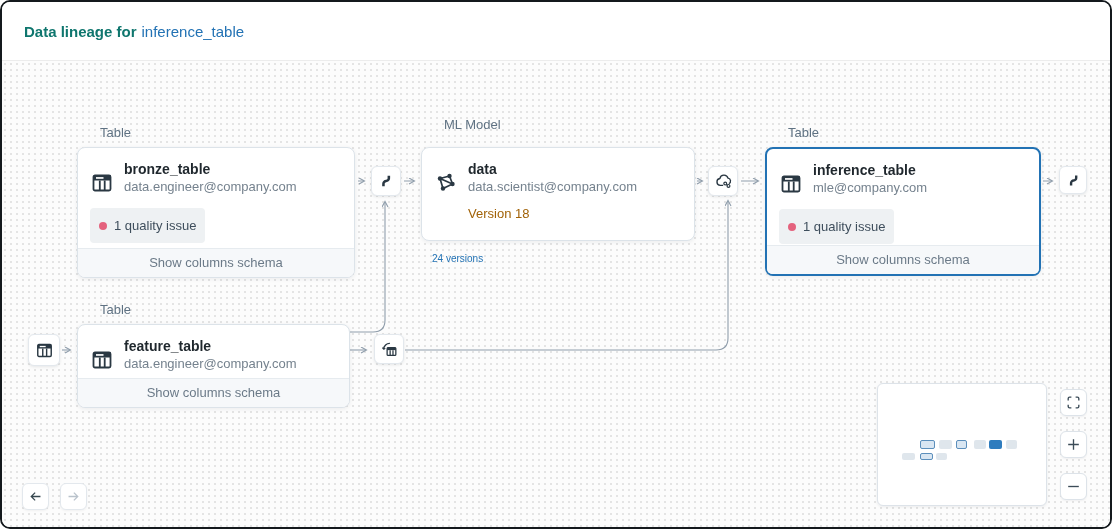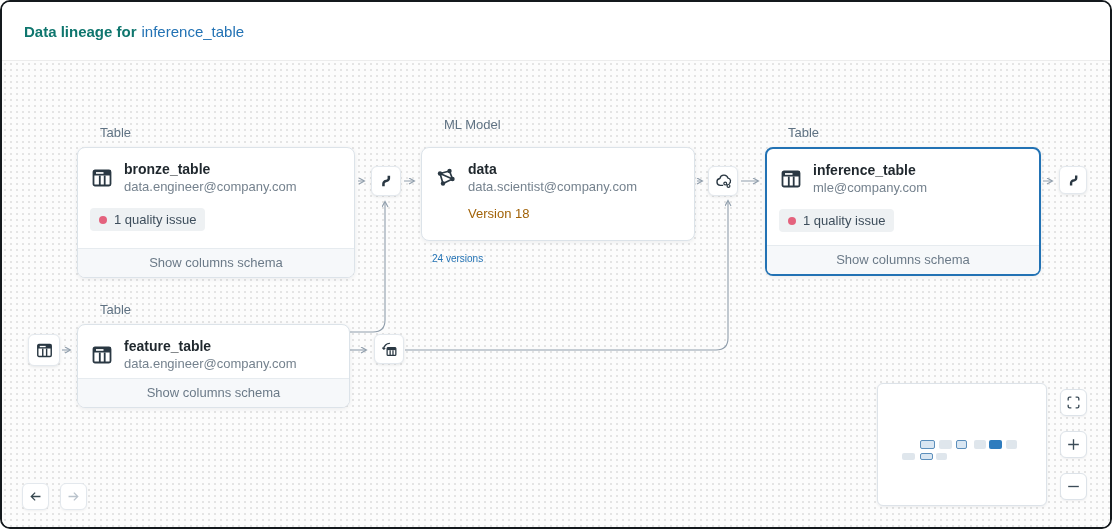--- a/index.html
+++ b/index.html
@@ -8,25 +8,25 @@
   .app-header .prefix{font-weight:700;color:#0f766e;}
   .app-header .link{color:#2272B4;margin-left:5px;cursor:pointer;}
   .canvas{position:relative;height:466px;background-color:#FCFCFC;
     background-image:radial-gradient(#E4E4E4 1px, transparent 1.2px);
     background-size:6px 6px;}
   .edges{position:absolute;left:0;top:0;pointer-events:none;}
   .edge{fill:none;stroke:#8F9DAB;stroke-width:1.1px;}
   .node-label{position:absolute;font-size:13px;color:#5F7283;margin-left:21px;}
   .card{position:absolute;background:#fff;border:1px solid #dce3e9;border-radius:8px;box-shadow:0 1px 4px rgba(31,39,45,.08);box-sizing:border-box;cursor:pointer;}
   .card.selected{border:2px solid #2272B4;}
-  .card-body{display:flex;gap:10px;padding:12px 14px 0 12px;align-items:center;}
+  .card-body{display:flex;gap:10px;padding:12px 14px 0 12px;align-items:flex-end;}
   .icon-box{width:24px;height:24px;flex:none;margin-top:1px;}
   .card-title{font-size:14px;font-weight:700;color:#1F272D;line-height:18px;}
   .card-owner{font-size:13px;color:#75828E;line-height:17px;}
-  .badge{display:inline-flex;align-items:center;gap:7px;background:#EEF1F3;border-radius:4px;padding:4px 9px;font-size:13px;color:#3E4E5C;margin:13px 0 0 12px;cursor:pointer;}
+  .badge{display:inline-flex;align-items:center;gap:7px;background:#EEF1F3;border-radius:4px;padding:10px 9px;font-size:13px;color:#3E4E5C;margin:13px 0 0 12px;cursor:pointer;}
   .dot{width:8px;height:8px;border-radius:50%;background:#E4627D;flex:none;}
   .card-footer{position:absolute;left:0;right:0;bottom:0;height:28px;line-height:27px;text-align:center;font-size:13px;color:#6B7A88;background:#F6F8FA;border-top:1px solid #E6EBEF;border-radius:0 0 7px 7px;cursor:pointer;}
   .selected .card-footer{border-radius:0 0 5px 5px;}
   .version-line{position:absolute;left:46px;top:58px;font-size:13px;color:#a16207;}
   .versions-link{position:absolute;left:430px;top:192px;font-size:10px;color:#2272B4;cursor:pointer;}
   .mini-node{position:absolute;width:30px;height:30px;background:#fff;border:1px solid #e3e8ed;border-radius:6px;box-shadow:0 1px 3px rgba(31,39,45,.10);display:flex;align-items:center;justify-content:center;cursor:pointer;box-sizing:border-box;}
   .minimap{position:absolute;left:875px;top:322px;width:168px;height:121px;background:#fff;border:1px solid #dde3e9;border-radius:6px;box-shadow:0 1px 3px rgba(31,39,45,.08);cursor:pointer;}
   .mm-block{position:absolute;border-radius:2px;}
   .mm-light{background:#DFE6EC;}
   .mm-outlined{background:#D9E6F2;border:1px solid #5C8FBC;box-sizing:border-box;}

